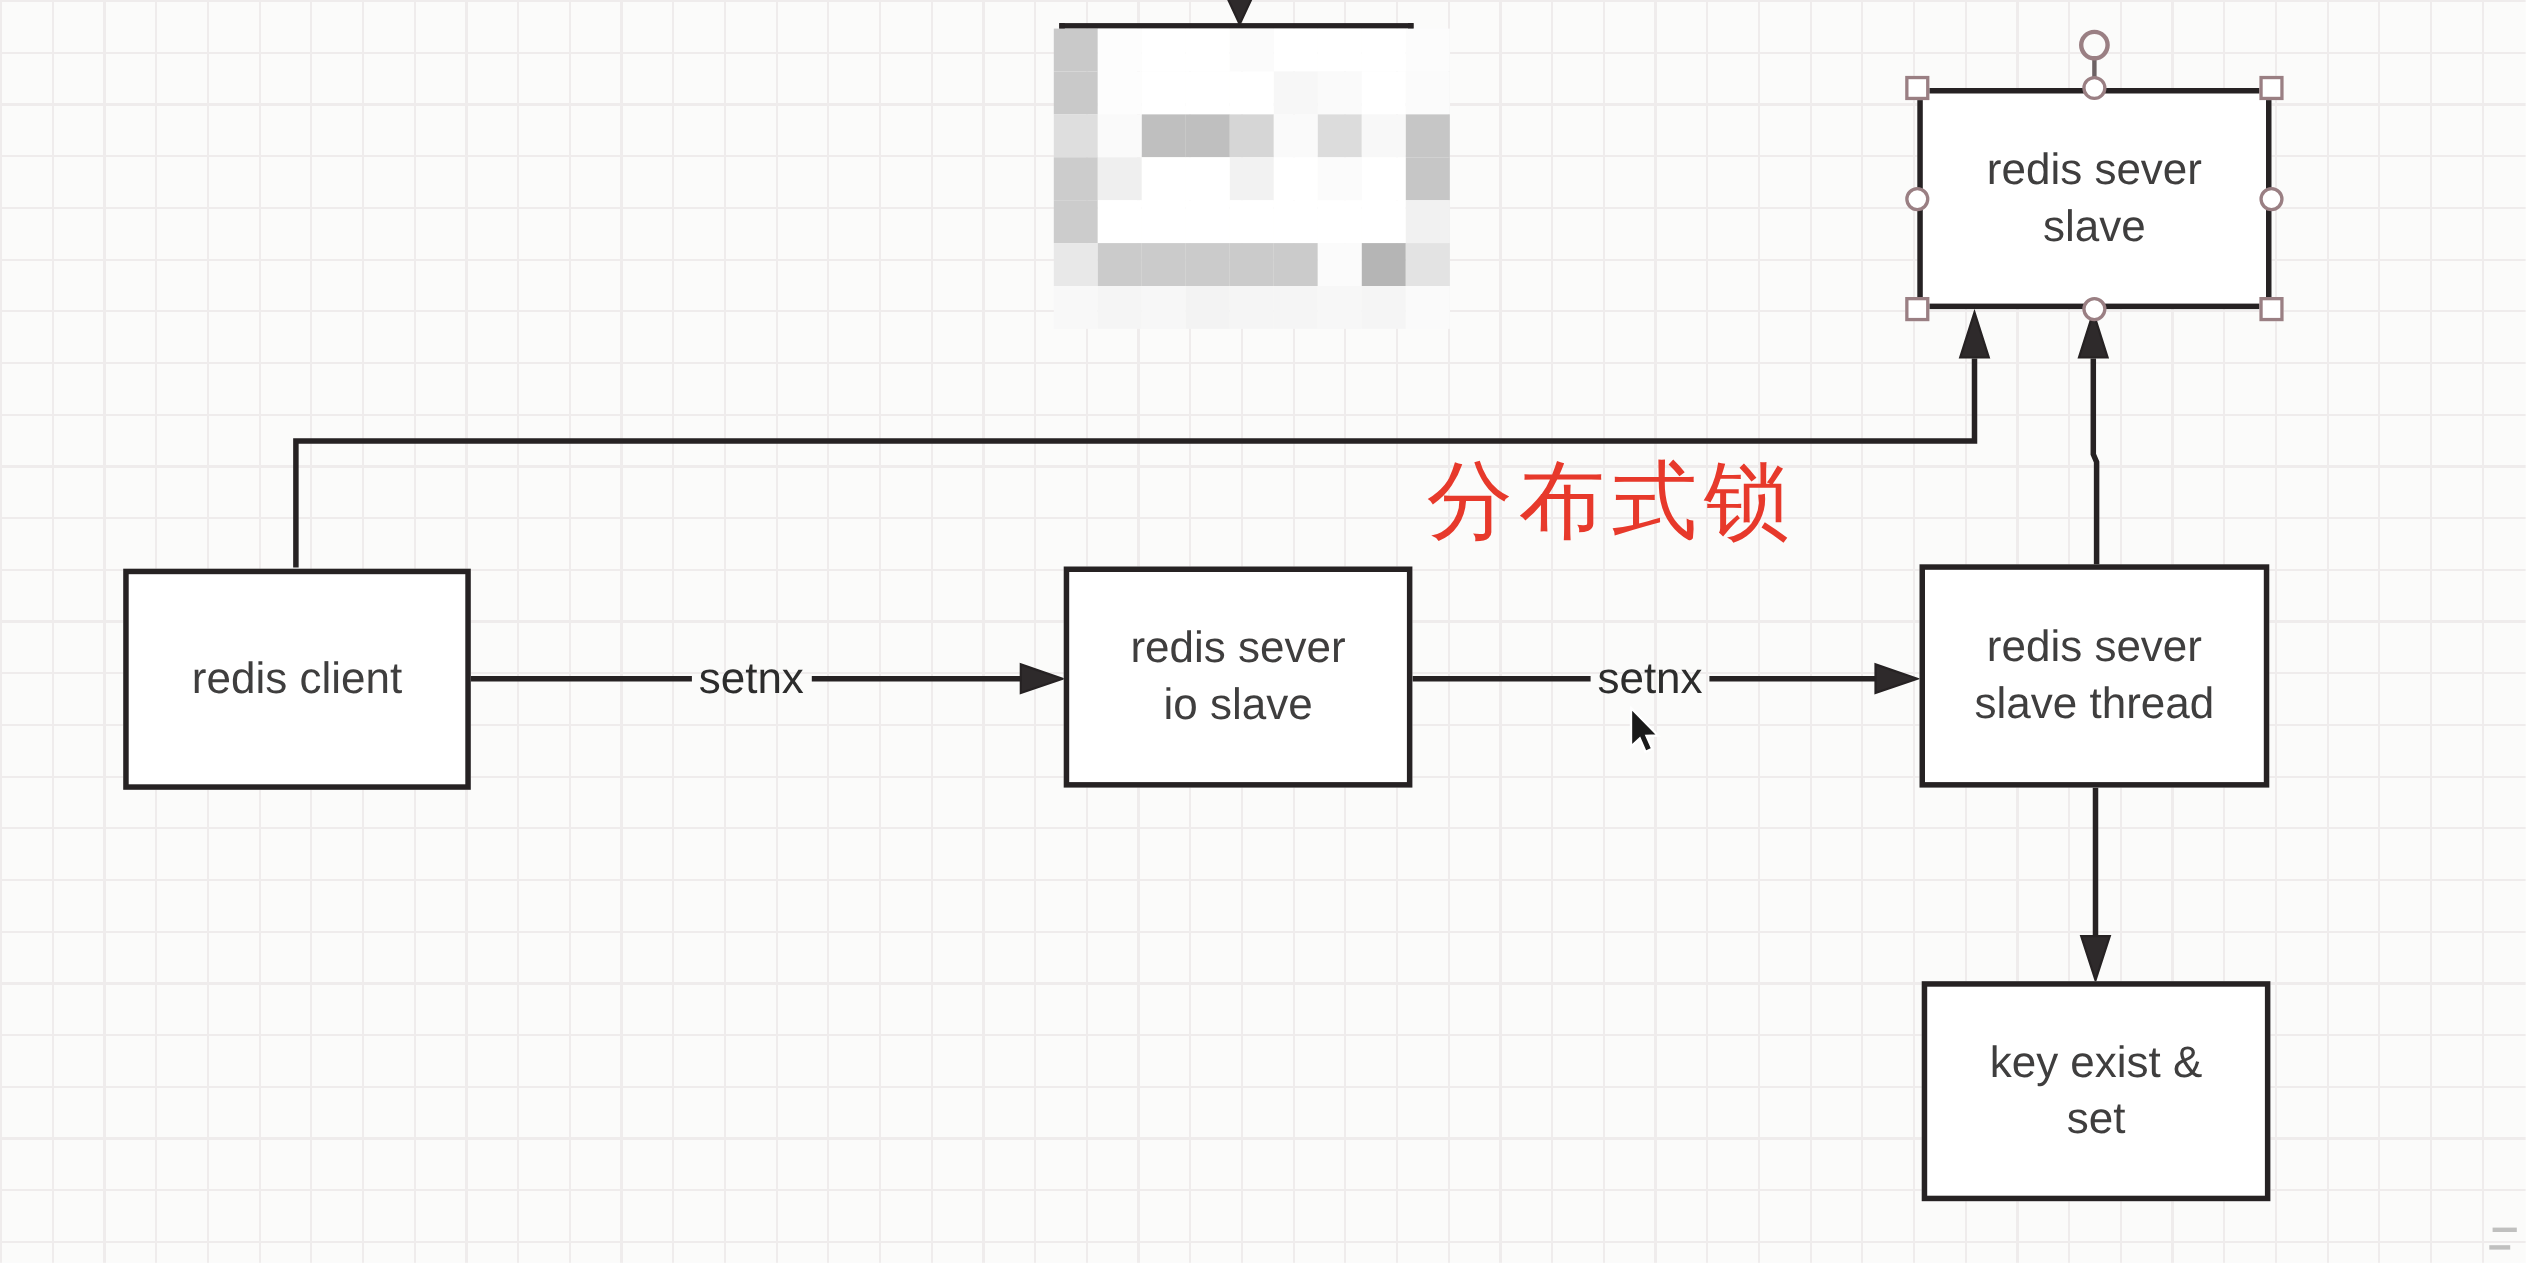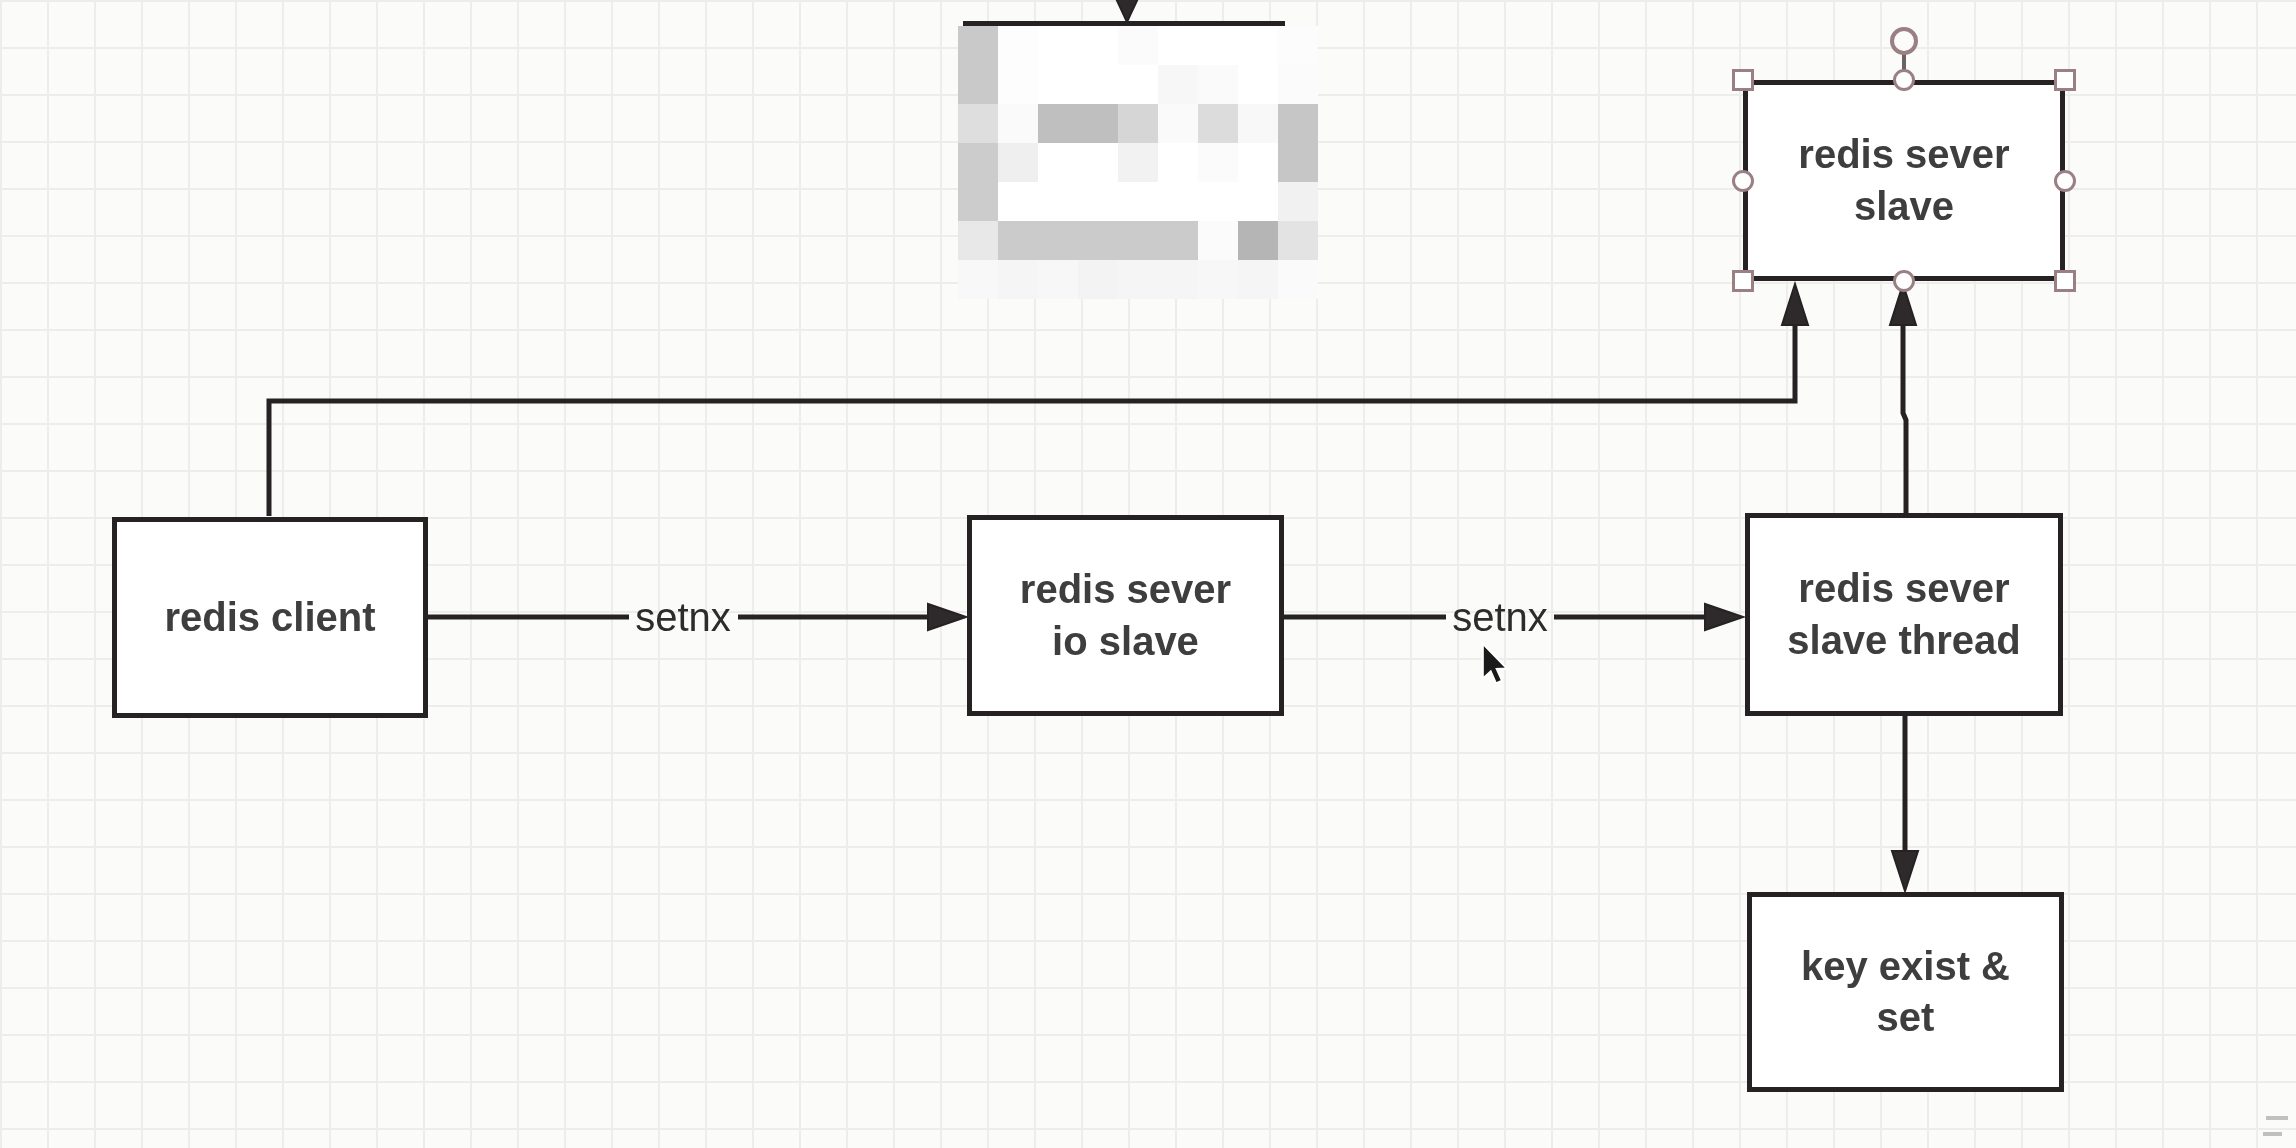--- a/index.html
+++ b/index.html
@@ -12,21 +12,21 @@
     font-family:"Liberation Sans", sans-serif;
   }
   .edges{position:absolute; left:0; top:0; overflow:visible; pointer-events:none;}
   .edges line, .edges polyline{stroke:#262223; stroke-width:5; fill:none;}
   .edges polygon{fill:#2e2a2b; stroke:#262223; stroke-width:2;}
 
   .node{
     position:absolute; box-sizing:border-box; background:#fff;
     border:5px solid #262223; display:flex; flex-direction:column;
     align-items:center; justify-content:center; text-align:center;
-    font-size:40px; color:#3f3e3e; line-height:1.28;font-weight:bold;
+    font-size:40px; color:#3f3e3e; line-height:1.28;
   }
   .node-client{left:112px; top:517px; width:316px; height:201px;justify-content:center;}
   .node-io{left:967px; top:515px; width:317px; height:201px;}
   .node-work{left:1745px; top:513px; width:318px; height:203px;}
   .node-key{left:1747px; top:892px; width:317px; height:200px;}
   .node-slave{left:1743px; top:80px; width:322px; height:201px;}
 
   
   .blur-border-top{position:absolute; left:963px; top:21px; width:322px; height:5px; background:#262223;}
   .blur-stub{position:absolute; width:5px; height:22px; top:21px; background:#262223;}
@@ -206,20 +206,21 @@
     <div class="handle-sq h-se"></div>
     <div class="handle-ci h-n"></div>
     <div class="handle-ci h-s"></div>
     <div class="handle-ci h-w"></div>
     <div class="handle-ci h-e"></div>
   </div>
 
   <div class="edge-label lbl-setnx1">setnx</div>
   <div class="edge-label lbl-setnx2">setnx</div>
 
+  <div class="annotation-red">分布式锁</div>
 
   <svg class="cursor" width="34" height="46" viewBox="0 0 20 30">
     <path d="M2,1 L2,24 L7.2,19.2 L10.6,27 L14.6,25.2 L11.2,17.6 L18,17.4 Z" fill="#1a1a1a" stroke="#ffffff" stroke-width="1.4"></path>
   </svg>
 
   <div class="corner-mark cm1"></div>
   <div class="corner-mark cm2"></div>
 </div>
 
 </body></html>

